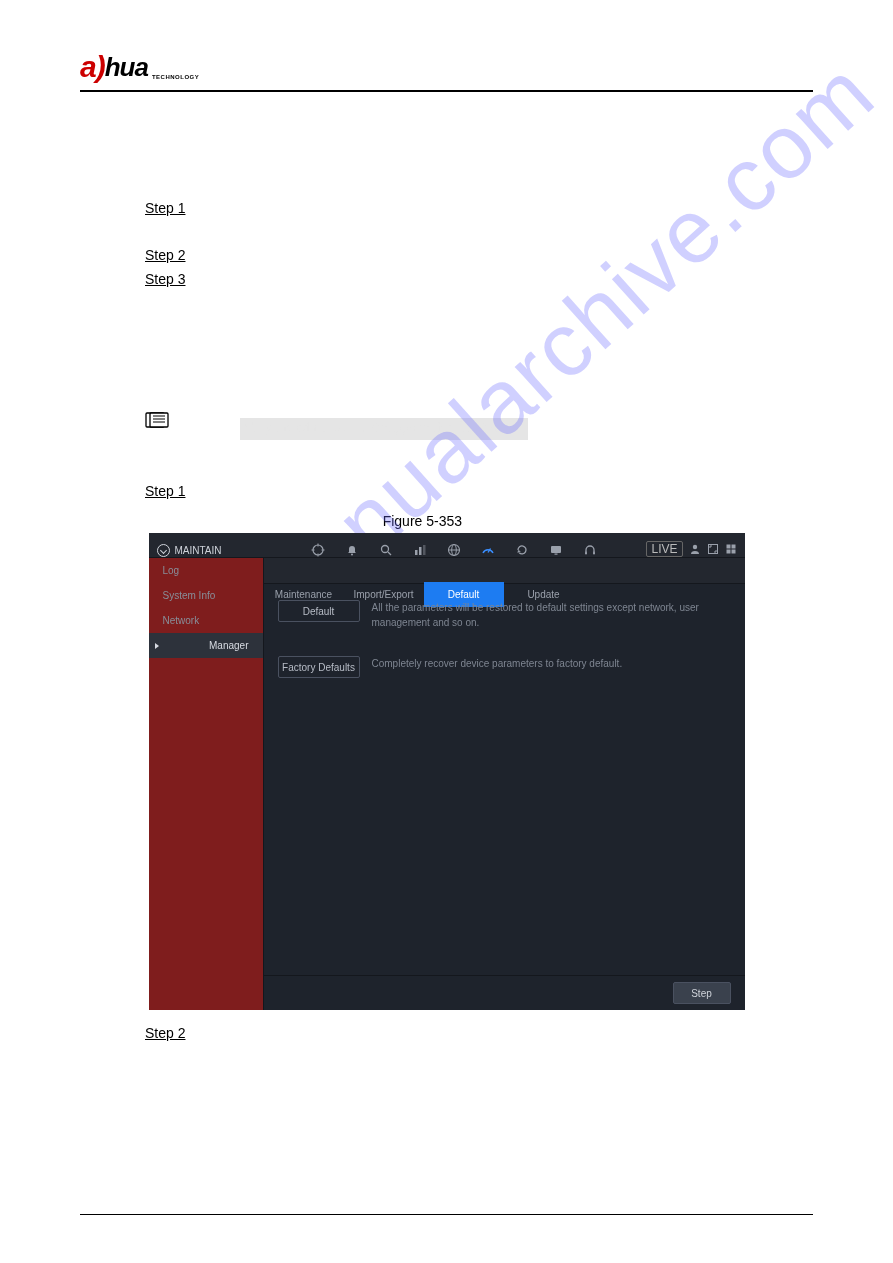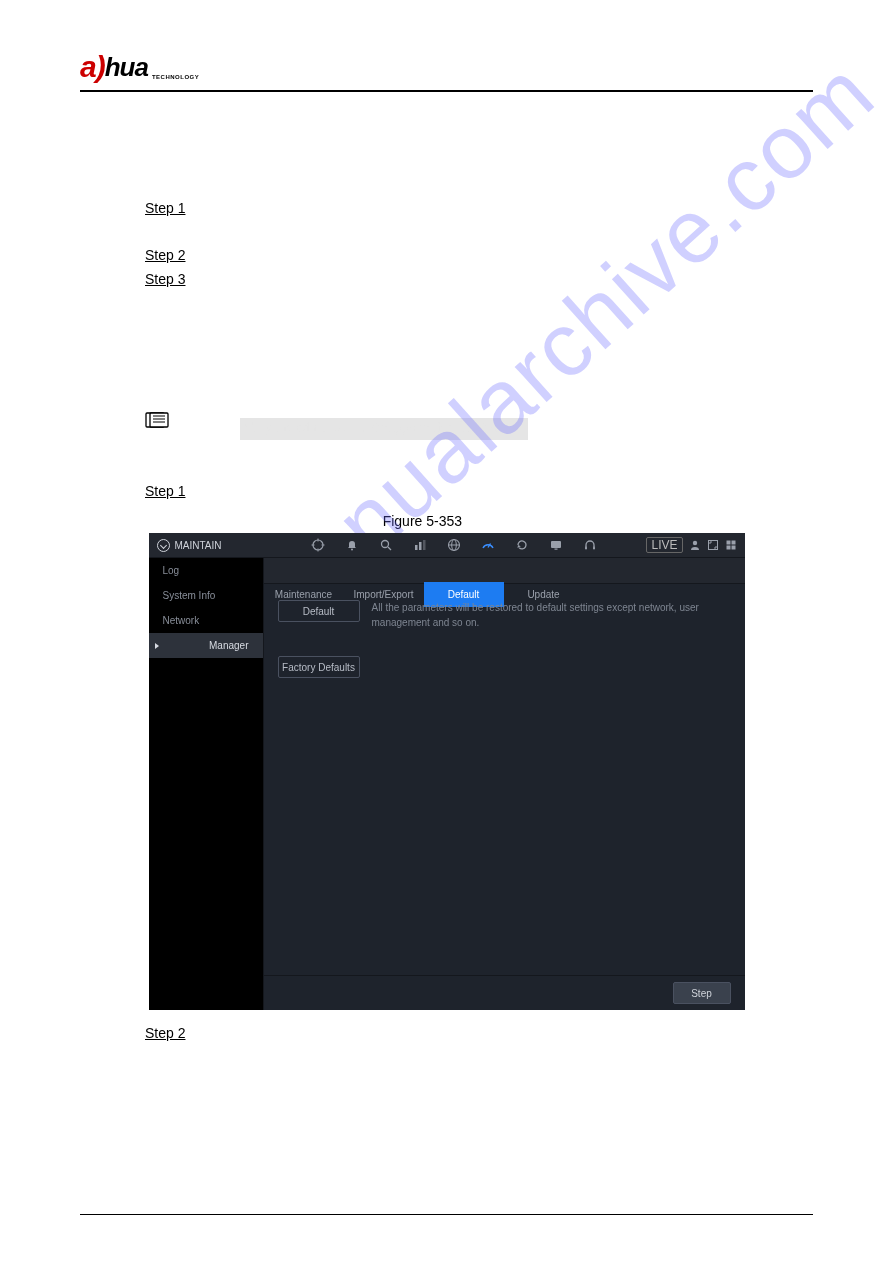--- a/index.html
+++ b/index.html
@@ -132,21 +132,21 @@
     color: #9aa0ab;
     font-size: 10px;
     position: relative;
     display: flex;
     flex-direction: column;
   }
   .shot-topbar {
     height: 24px;
     background: #23272f;
     display: flex;
-    align-items: center;
+    align-items: flex-end;
     padding: 0 8px;
     border-bottom: 1px solid #14171d;
   }
   .shot-brand {
     display: flex;
     align-items: center;
     gap: 5px;
     color: #cfd3da;
     font-size: 10px;
     width: 106px;
@@ -173,21 +173,21 @@
   .shot-right {
     display:flex;align-items:center;gap:6px;
   }
   .live-badge {
     border:1px solid #666;border-radius:2px;padding:0 4px;font-size:12px;color:#bbb;
   }
   .ricon { width:12px;height:12px;color:#9aa0ab; }
   .shot-body { flex:1; display:flex; min-height:0; }
   .shot-sidebar {
     width: 114px;
-    background:#000000;
+    background:#7f1d1d;
     border-right:1px solid #14171d;
     padding-top:0;
   }
   .sb-item {
     padding: 7px 14px;
     font-size:10px;
     color:#888e99;
   }
   .sb-item.active {
     background:#2d323b;
@@ -419,20 +419,21 @@
           <div class="tab active">Default</div>
           <div class="tab">Update</div>
         </div>
         <div class="content-area">
           <div class="opt-row">
             <div class="opt-btn">Default</div>
             <div class="opt-desc">All the parameters will be restored to default settings except network, user management and so on.</div>
           </div>
           <div class="opt-row">
             <div class="opt-btn">Factory Defaults</div>
+            <div class="opt-desc">Completely recover device parameters to factory default.</div>
           </div>
         </div>
         <div style="flex:1"></div>
         <div class="shot-footer">
           <div class="back-btn">Step</div>
         </div>
       </div>
     </div>
   </div>
 

